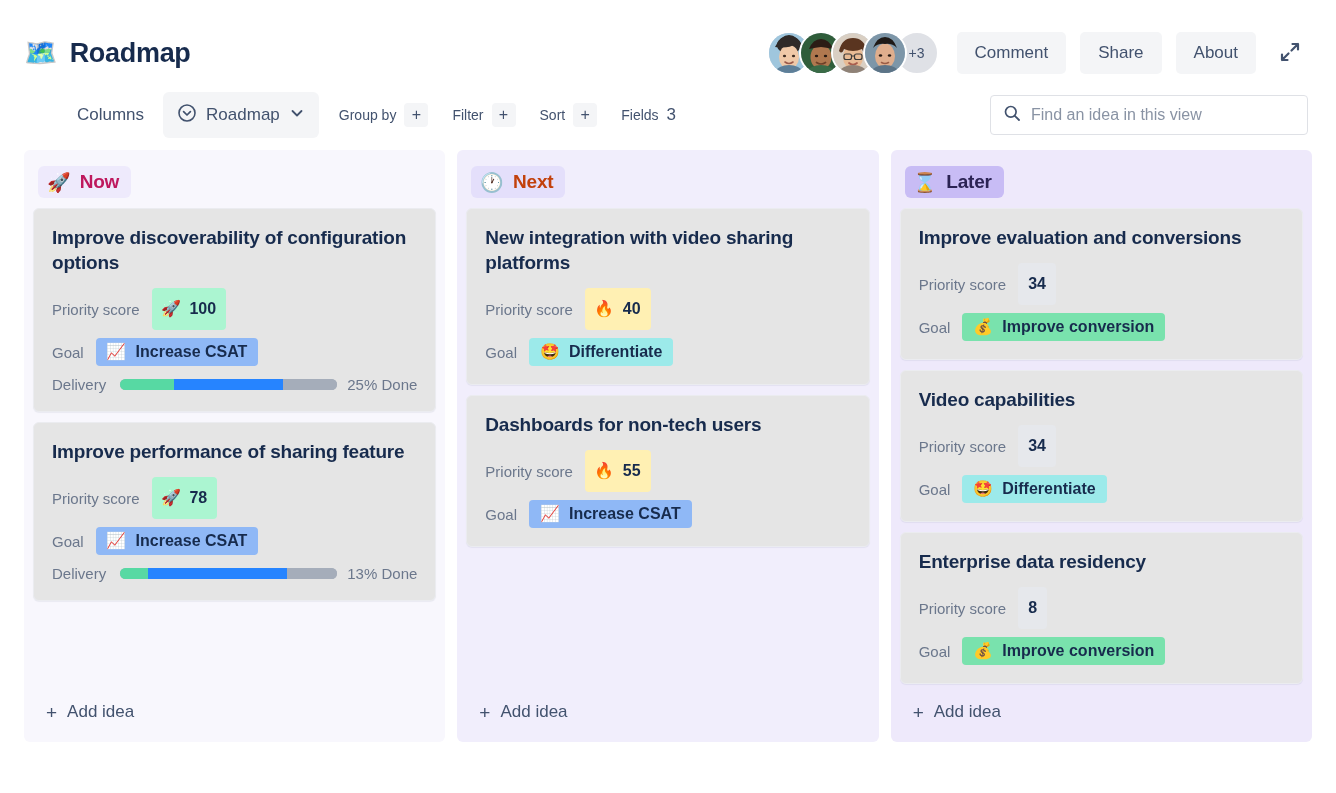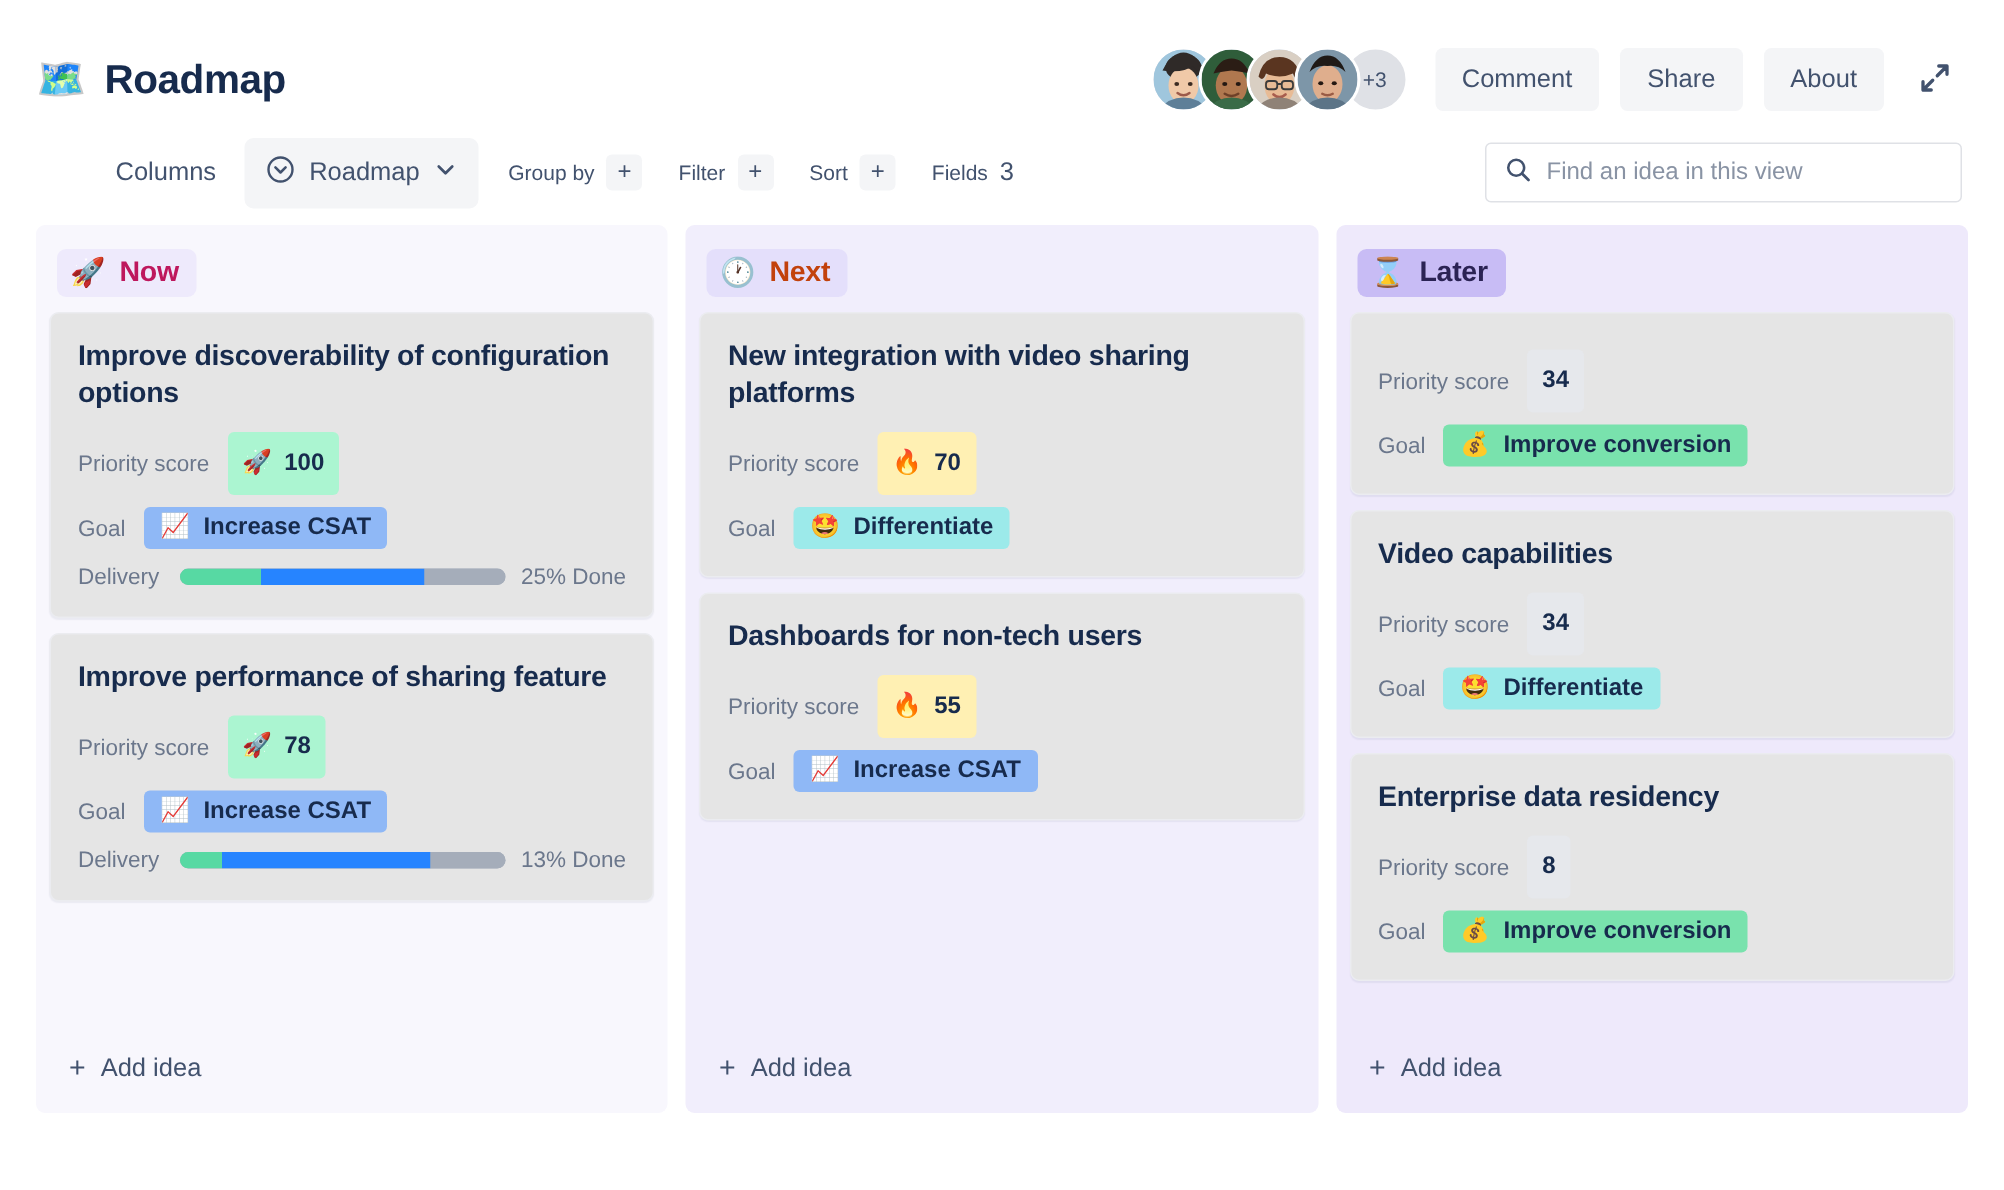--- a/index.html
+++ b/index.html
@@ -533,21 +533,21 @@
             <span class="pill-emoji">🕐</span>
             <span class="pill-label" style="color: #c2410c;">Next</span>
           </div></div>
         <div class="cards">
           <div class="card">
             <div class="card-title">New integration with video sharing platforms</div>
             <div class="field-row">
               <span class="field-label">Priority score</span>
               <span class="score-chip yellow">
                 <span class="sc-emoji">🔥</span>
-                <span>70</span>
+                <span>40</span>
               </span>
             </div>
             <div class="field-row">
               <span class="field-label">Goal</span>
               <span class="goal-chip teal">
                 <span class="gc-emoji">🤩</span>
                 <span>Differentiate</span>
               </span>
             </div>
           </div>
@@ -574,20 +574,21 @@
           <span>Add idea</span>
         </div>
       </div>
       <div class="column" style="background: rgb(238, 233, 251);">
         <div class="col-header"><div class="col-pill" style="background: rgb(200, 188, 245);">
             <span class="pill-emoji">⌛</span>
             <span class="pill-label" style="color: rgb(43, 35, 84);">Later</span>
           </div></div>
         <div class="cards">
           <div class="card">
+            <div class="card-title">Improve evaluation and conversions</div>
             <div class="field-row">
               <span class="field-label">Priority score</span>
               <span class="score-chip grey">
                 <span>34</span>
               </span>
             </div>
             <div class="field-row">
               <span class="field-label">Goal</span>
               <span class="goal-chip green">
                 <span class="gc-emoji">💰</span>

